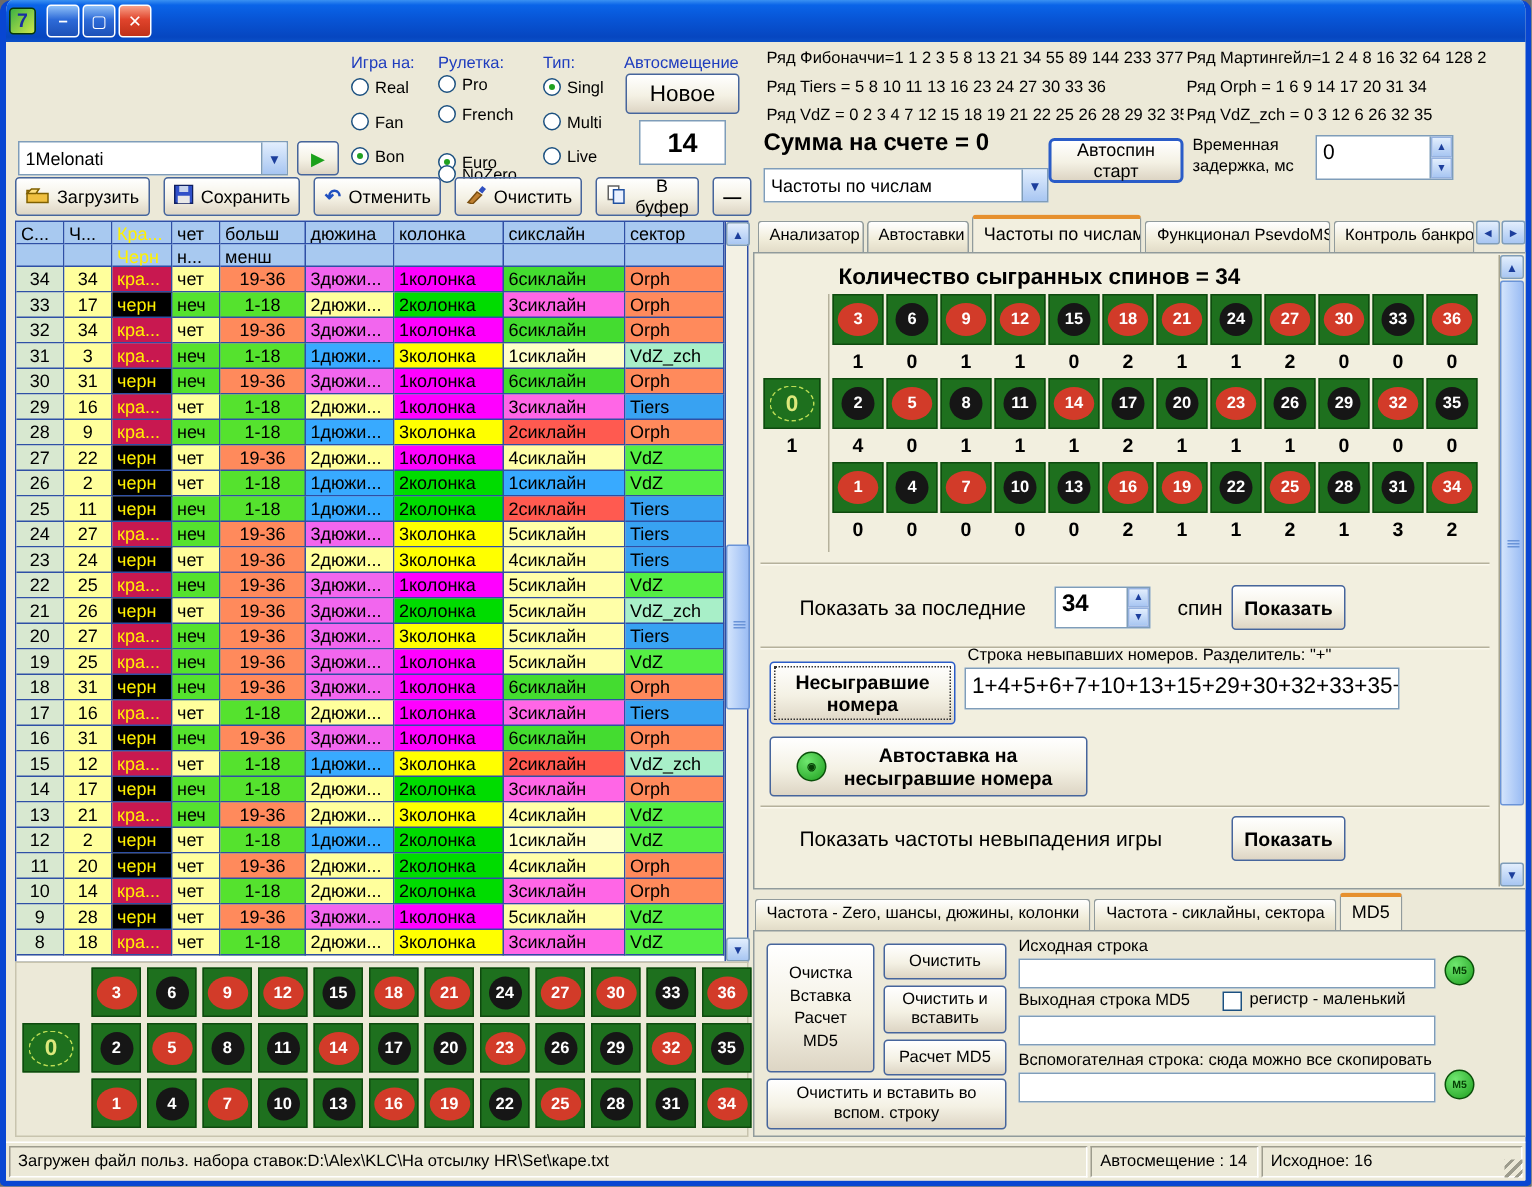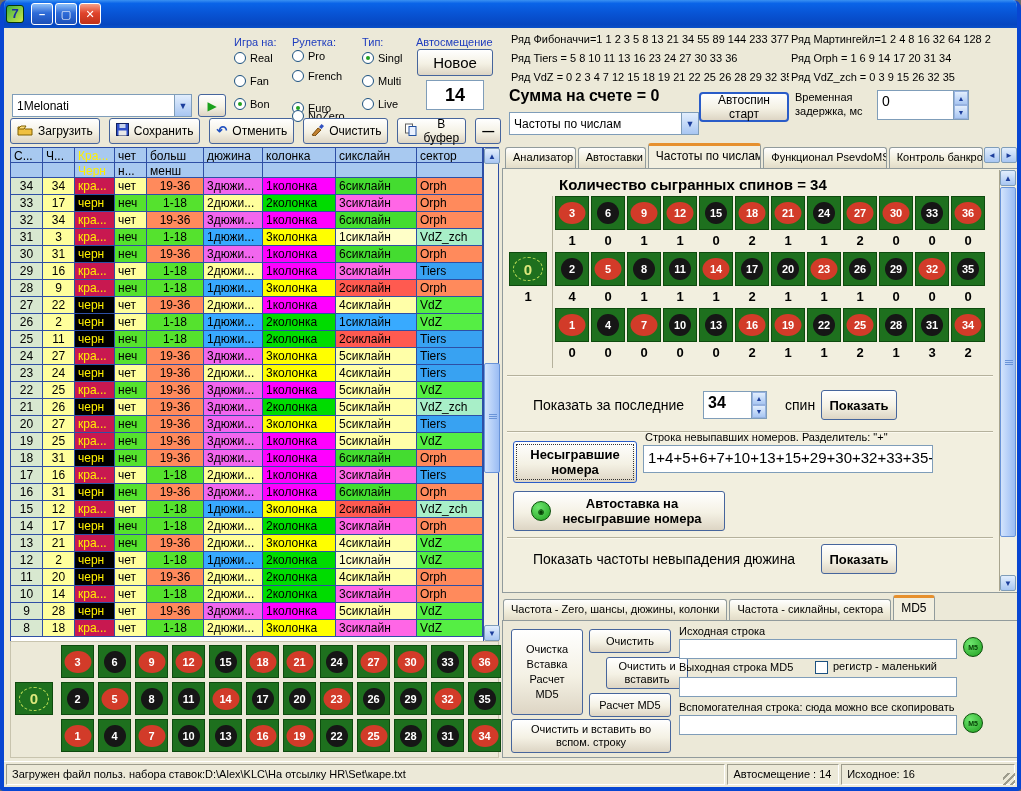--- a/index.html
+++ b/index.html
@@ -640,21 +640,21 @@
     </div>
   </div>
 
   <div id="right">
     <div id="series-area">
         <div class="series-line" style="left: 10px; top: 3px; max-width: 278px;">Ряд Фибоначчи=1 1 2 3 5 8 13 21 34 55 89 144 233 377 610</div>
         <div class="series-line" style="left: 10px; top: 22px; max-width: 278px;">Ряд Tiers = 5 8 10 11 13 16 23 24 27 30 33 36</div>
         <div class="series-line" style="left: 10px; top: 41px; max-width: 278px;">Ряд VdZ = 0 2 3 4 7 12 15 18 19 21 22 25 26 28 29 32 35</div>
         <div class="series-line" style="left: 290px; top: 3px; max-width: 228px;">Ряд Мартингейл=1 2 4 8 16 32 64 128 2</div>
         <div class="series-line" style="left: 290px; top: 22px; max-width: 228px;">Ряд Orph = 1 6 9 14 17 20 31 34</div>
-        <div class="series-line" style="left: 290px; top: 41px; max-width: 228px;">Ряд VdZ_zch = 0 3 9 15 26 32 35</div>
+        <div class="series-line" style="left: 290px; top: 41px; max-width: 228px;">Ряд VdZ_zch = 0 3 12 6 26 32 35</div>
       </div>
 
     <div id="sum-account">Сумма на счете = 0</div>
     <div class="combo" style="left:8px;top:82px;width:190px;height:23px;">
       <span class="val">Частоты по числам</span>
       <span class="drop">▼</span>
     </div>
     <button class="xpbtn" id="autospin-btn">Автоспин старт</button>
     <div id="delay-label">Временная задержка, мс</div>
     <div class="edit" id="delay-spin">
@@ -843,40 +843,40 @@
       <button class="xpbtn" id="show-btn1">Показать</button>
       <div class="sep-h" style="left:4px;top:262px;width:486px;"></div>
       <button class="xpbtn" id="missed-btn">Несыгравшие номера</button>
       <div id="missed-label">Строка невыпавших номеров. Разделитель: "+"</div>
       <div class="edit" id="missed-input">1+4+5+6+7+10+13+15+29+30+32+33+35+36</div>
       <button class="xpbtn" id="autobet-btn">
         <span class="green-icon">◉</span>
         <span style="width:150px;white-space:normal;">Автоставка на несыгравшие номера</span>
       </button>
       <div class="sep-h" style="left:4px;top:368px;width:486px;"></div>
-      <div id="freqmiss-label">Показать частоты невыпадения дюжина</div>
+      <div id="freqmiss-label">Показать частоты невыпадения игры</div>
       <button class="xpbtn" id="show-btn2">Показать</button>
       <div class="vscroll" style="position:absolute;right:1px;top:1px;height:421px;border-left:1px solid #A8A48E;">
         <div class="sb-btn" style="top:0;">▲</div>
         <div class="sb-thumb" style="top:17px;height:350px;">
             <div class="sb-grip" style="top:172px;"></div>
           </div>
         <div class="sb-btn" style="bottom:0;">▼</div>
       </div>
     </div>
 
     <div class="tabbar" id="bottom-tabbar" style="left:2px;top:566px;width:514px;height:24px;">
         <div class="tab">Частота - Zero, шансы, дюжины, колонки</div>
         <div class="tab">Частота - сиклайны, сектора</div>
         <div class="tab active">MD5</div>
       </div>
     <div id="md5-panel">
       <button class="xpbtn" id="btn-clear-paste-calc" style="white-space:normal;">Очистка Вставка Расчет MD5</button>
       <button class="xpbtn" id="btn-clear">Очистить</button>
-      <button class="xpbtn" id="btn-clear-ins" style="white-space:normal;margin-left:17px;">Очистить и вставить</button>
+      <button class="xpbtn" id="btn-clear-ins" style="white-space:normal;">Очистить и вставить</button>
       <button class="xpbtn" id="btn-calc">Расчет MD5</button>
       <button class="xpbtn" id="btn-clear-aux" style="white-space:normal;">Очистить и  вставить во вспом. строку</button>
       <div class="md5-label" style="left:176px;top:4px;">Исходная строка</div>
       <div class="edit md5-input" style="top:18px;"></div>
       <div class="green-icon md5-icon" style="top:16px;">M5</div>
       <div class="md5-label" style="left:176px;top:40px;">Выходная строка MD5</div>
       <div id="md5-check"></div>
       <div id="md5-check-label">регистр  - маленький</div>
       <div class="edit md5-input" style="top:56px;"></div>
       <div class="md5-label" style="left:176px;top:80px;">Вспомогателная строка: сюда можно все скопировать</div>

